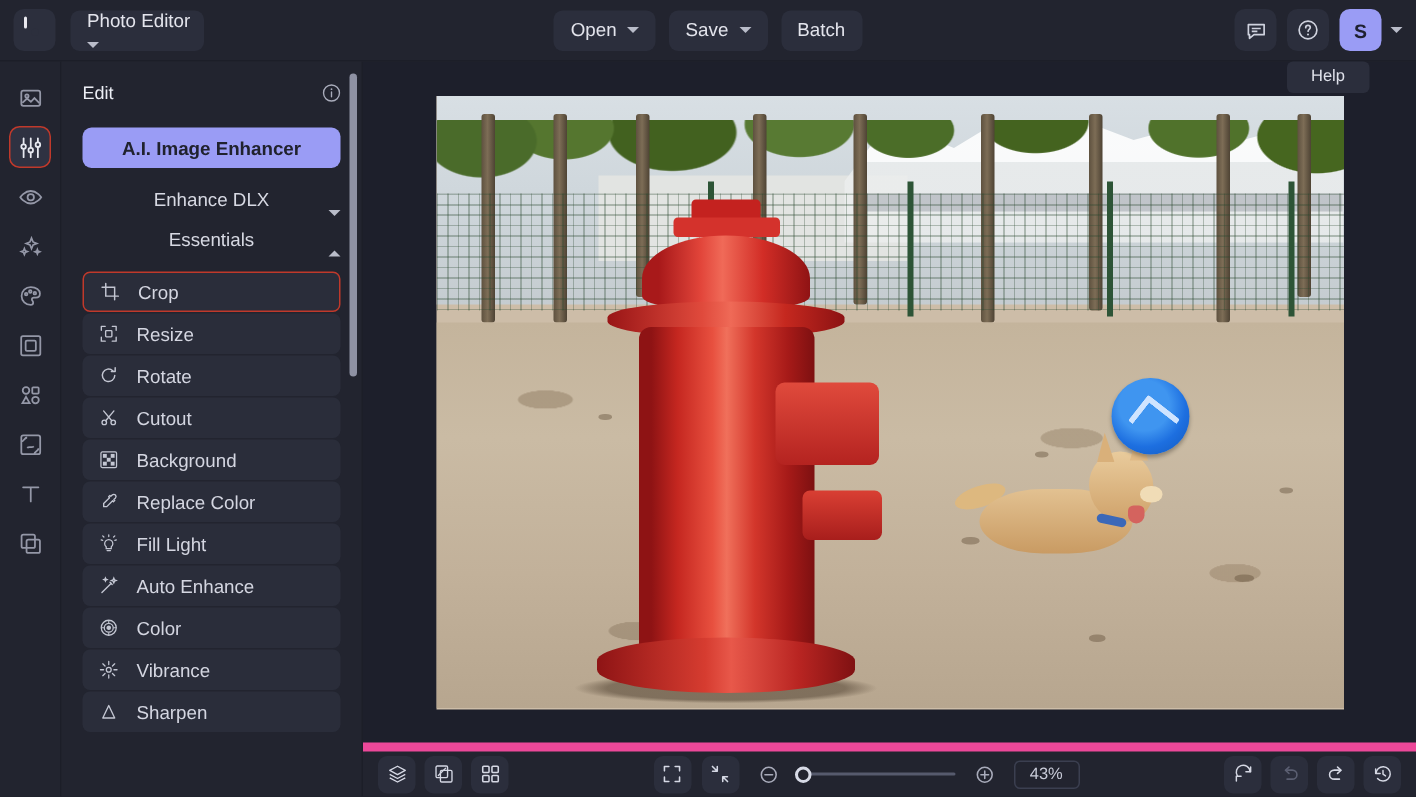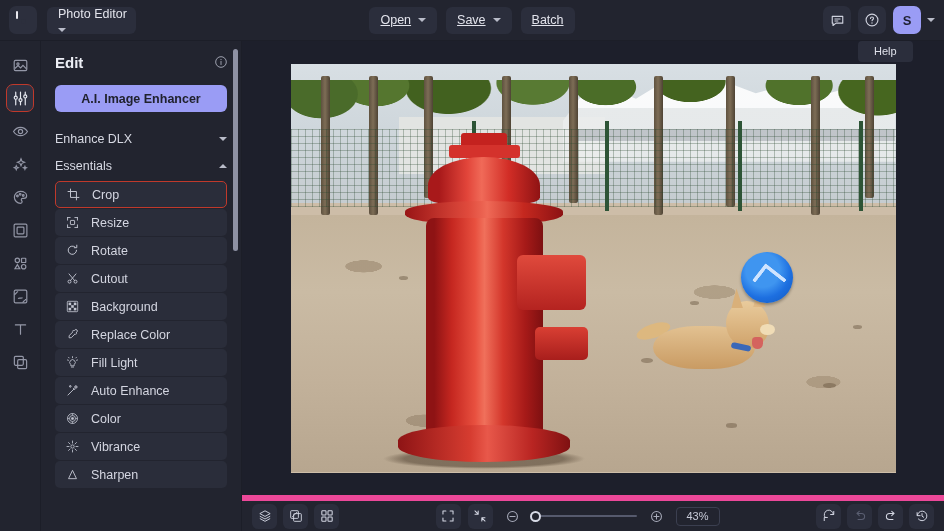--- a/index.html
+++ b/index.html
@@ -62,21 +62,21 @@
     border-right: 4px solid transparent;
     border-top: 4.5px solid #b9bcc9;
   }
   .chev.up { border-top: none; border-bottom: 4.5px solid #b9bcc9; }
 
   .topbar-center {
     position: absolute; left: 0; right: 0;
     display: flex; justify-content: center; align-items: center; gap: 9px;
     pointer-events: none;
   }
-  .topbar-center > * { pointer-events: auto; text-decoration: underline; }
+  .topbar-center > * { pointer-events: auto; }
   .tb-btn {
     height: 27px; padding: 0 11px;
     display: flex; align-items: center; gap: 7px;
     border-radius: 6px; background: #2b2e3c;
     color: #e3e4ec; font-size: 12.5px; white-space: nowrap;
   }
 
   .topbar-right {
     margin-left: auto; margin-right: 9px;
     display: flex; align-items: center; gap: 7px;
@@ -132,21 +132,21 @@
     background: #22242f;
     display: flex; flex-direction: column;
     border-right: 1px solid #1c1e28;
     position: relative;
   }
   .panel-head {
     height: 42px; flex: none;
     display: flex; align-items: center;
     padding: 0 13px 0 14px;
   }
-  .panel-title { color: #eceef5; font-size: 15px; font-weight: bold; }
+  .panel-title { color: #eceef5; font-size: 12px; font-weight: normal; }
   .panel-head .info { margin-left: auto; color: #a9acbb; }
 
   .ai-btn {
     margin: 2px 14px 12px;
     height: 27px;
     background: #9a9cf5; color: #20222e;
     border-radius: 6px;
     display: flex; align-items: center; justify-content: center;
     font-size: 12.5px; font-weight: bold;
   }
@@ -155,20 +155,21 @@
     flex: 1; min-height: 0;
     overflow: hidden;
     position: relative;
     padding: 0 14px 0 14px;
   }
   .group-head {
     height: 25px;
     display: flex; align-items: center;
     color: #d7d9e3; font-size: 12.5px;
     margin-top: 2px;
+    flex-direction: column;
   }
   .group-head .chev { margin-left: auto; }
 
   .list { display: flex; flex-direction: column; gap: 1px; margin-top: 3px; }
   .list-item {
     height: 27px;
     display: flex; align-items: center; gap: 11px;
     padding: 0 10px;
     border-radius: 5px;
     background: #2a2d3a;

